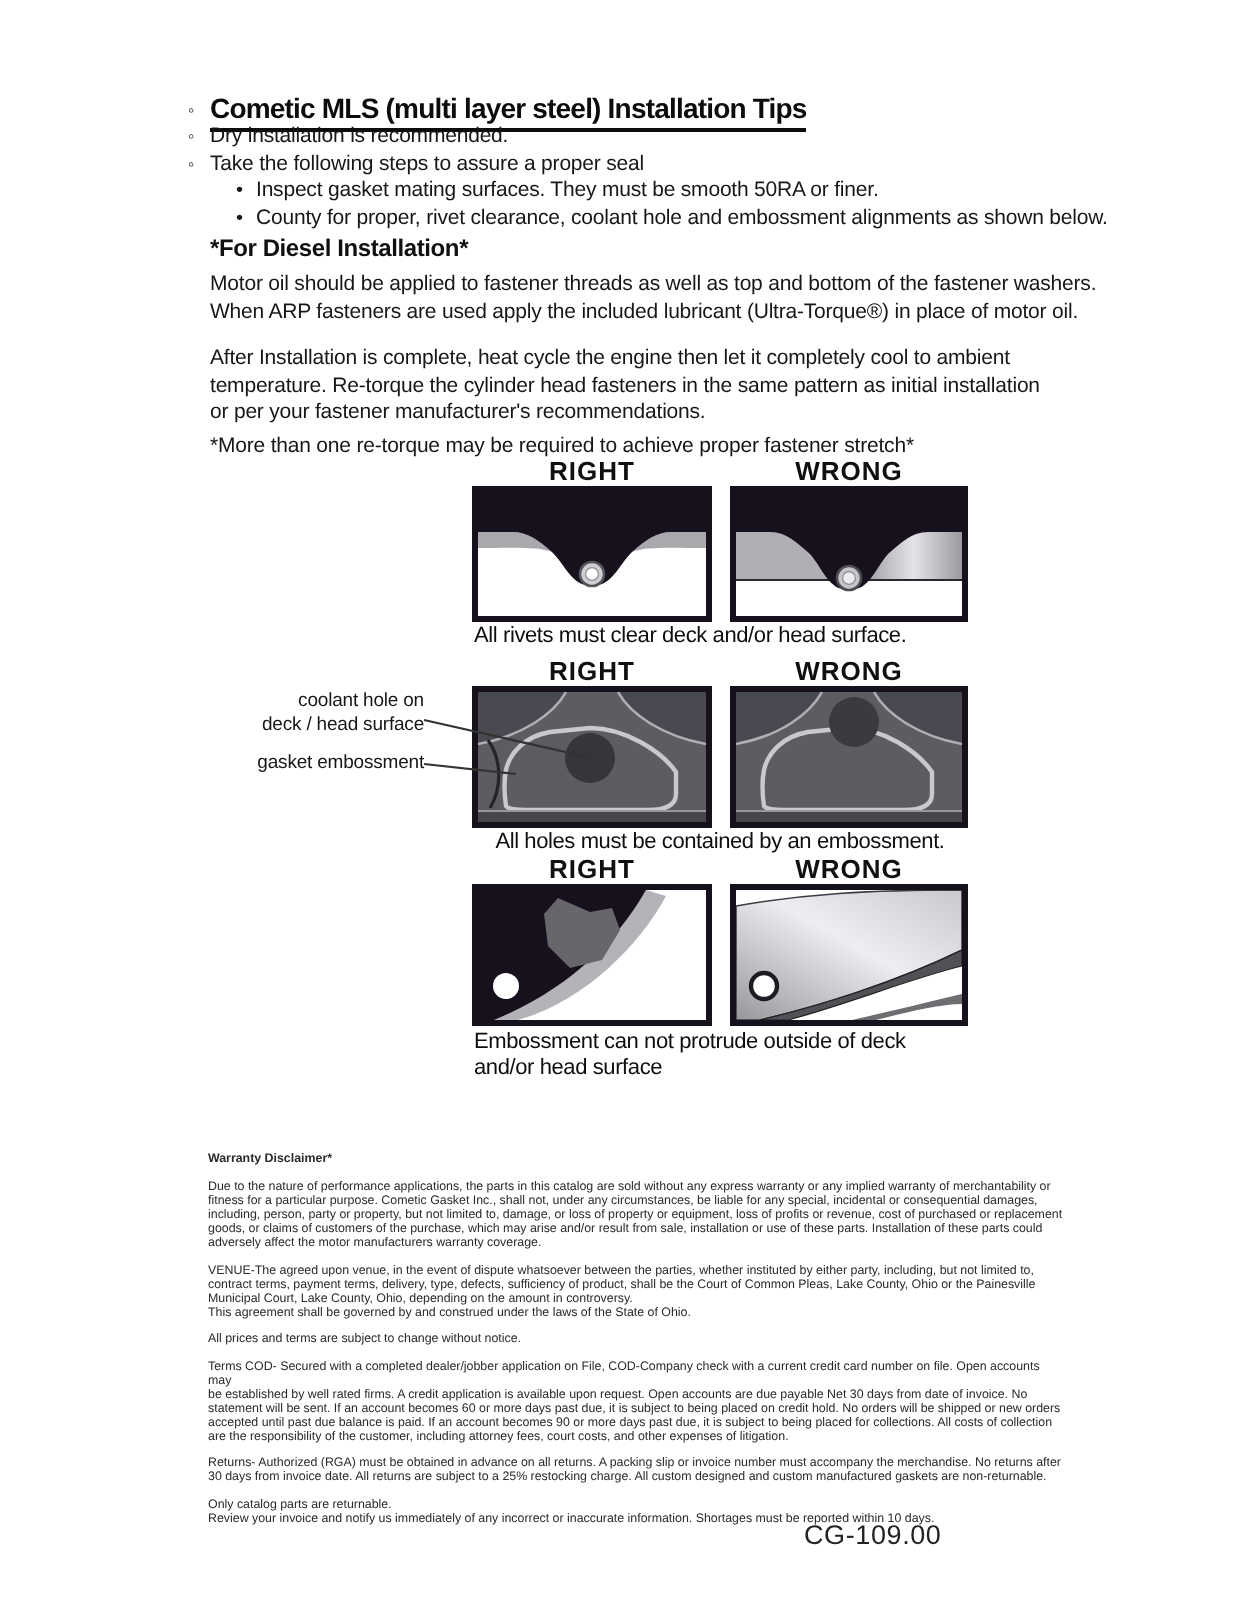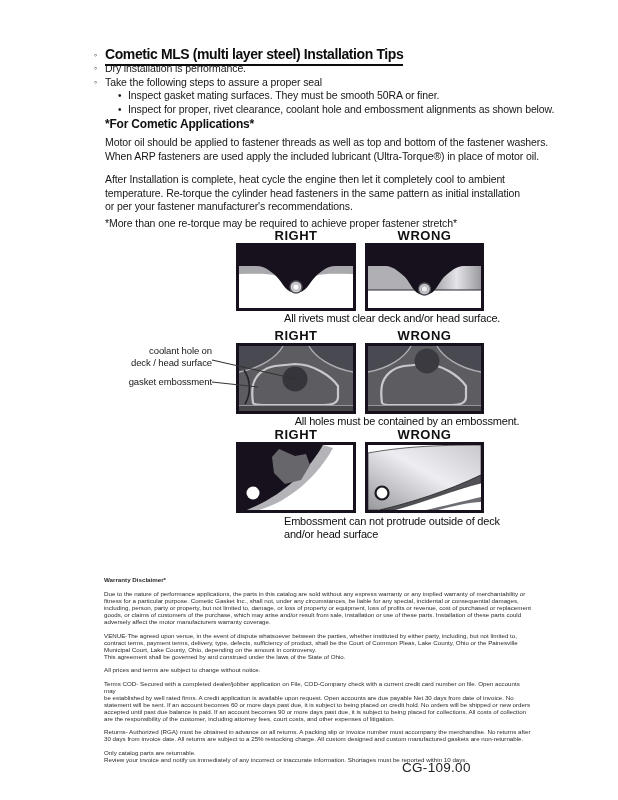--- a/index.html
+++ b/index.html
@@ -17,21 +17,21 @@
   .brow.sub .mk{width:10px;flex:0 0 10px;font-size:10px;}
   
   .diesel-h{left:105px;top:117px;font-size:12px;font-weight:bold;letter-spacing:-0.2px;color:#101013;}
   .para{font-size:10.5px;letter-spacing:-0.1px;line-height:13.6px;white-space:pre-line;color:#17171a;}
   .p1{left:105px;top:136px;width:460px;}
   .p2{left:105px;top:173px;width:460px;}
   .foot-note{left:105px;top:217px;font-size:10.5px;letter-spacing:-0.1px;color:#17171a;}
   
   .dlabel{font-size:13px;font-weight:bold;letter-spacing:0.5px;text-align:center;color:#101013;}
   .dbox{border:3px solid #17101d;background:#fff;line-height:0;}
-  .dcap{font-size:11px;letter-spacing:-0.2px;color:#0e0e10;white-space:pre-line;line-height:13px;margin-left:47px;}
+  .dcap{font-size:11px;letter-spacing:-0.2px;color:#0e0e10;white-space:pre-line;line-height:13px;}
   .sidelabel{font-size:9.5px;letter-spacing:-0.1px;color:#17171a;text-align:right;
              line-height:11.5px;white-space:pre-line;}
   
   .fine{left:104px;top:576px;width:428px;font-size:6.2px;line-height:7px;color:#2a2a2e;}
   .fine .fp-h{font-weight:bold;margin:0 0 7px 0;}
   .fine p{margin:0 0 6.5px 0;white-space:pre-line;}
   .doccode{left:386px;top:760px;font-size:13.5px;letter-spacing:0.3px;color:#222;margin-left:16px;}
 </style>
 </head>
 <body>
@@ -39,37 +39,37 @@
 <div class="page">
 
   <h1 class="abs title">Cometic MLS (multi layer steel) Installation Tips</h1>
 
   <div class="abs bullets">
     <div class="brow">
       <span class="mk">◦</span>
     </div>
     <div class="brow">
       <span class="mk">◦</span>
-      <span>Dry installation is performance.</span>
+      <span>Dry installation is recommended.</span>
     </div>
     <div class="brow">
       <span class="mk">◦</span>
       <span>Take the following steps to assure a proper seal</span>
     </div>
     <div class="brow sub">
       <span class="mk">•</span>
       <span>Inspect gasket mating surfaces.  They must be smooth 50RA or finer.</span>
     </div>
     <div class="brow sub">
       <span class="mk">•</span>
-      <span>Inspect for proper, rivet clearance, coolant hole and embossment alignments as shown below.</span>
-    </div>
-  </div>
-
-  <div class="abs diesel-h">*For Cometic Applications*</div>
+      <span>County for proper, rivet clearance, coolant hole and embossment alignments as shown below.</span>
+    </div>
+  </div>
+
+  <div class="abs diesel-h">*For Diesel Installation*</div>
   <div class="abs para p1">Motor oil should be applied to fastener threads as well as top and bottom of the fastener washers.
 When ARP fasteners are used apply the included lubricant (Ultra-Torque®) in place of motor oil.</div>
   <div class="abs para p2">After Installation is complete, heat cycle the engine then let it completely cool to ambient
 temperature. Re-torque the cylinder head fasteners in the same pattern as initial installation
 or per your fastener manufacturer's recommendations.</div>
   <div class="abs foot-note">*More than one re-torque may be required to achieve proper fastener stretch*</div>
 
   <div class="abs dlabel" style="left:236px;top:228px;width:120px;">RIGHT</div>
   <div class="abs dlabel" style="left:365px;top:228px;width:119px;">WRONG</div>
 

